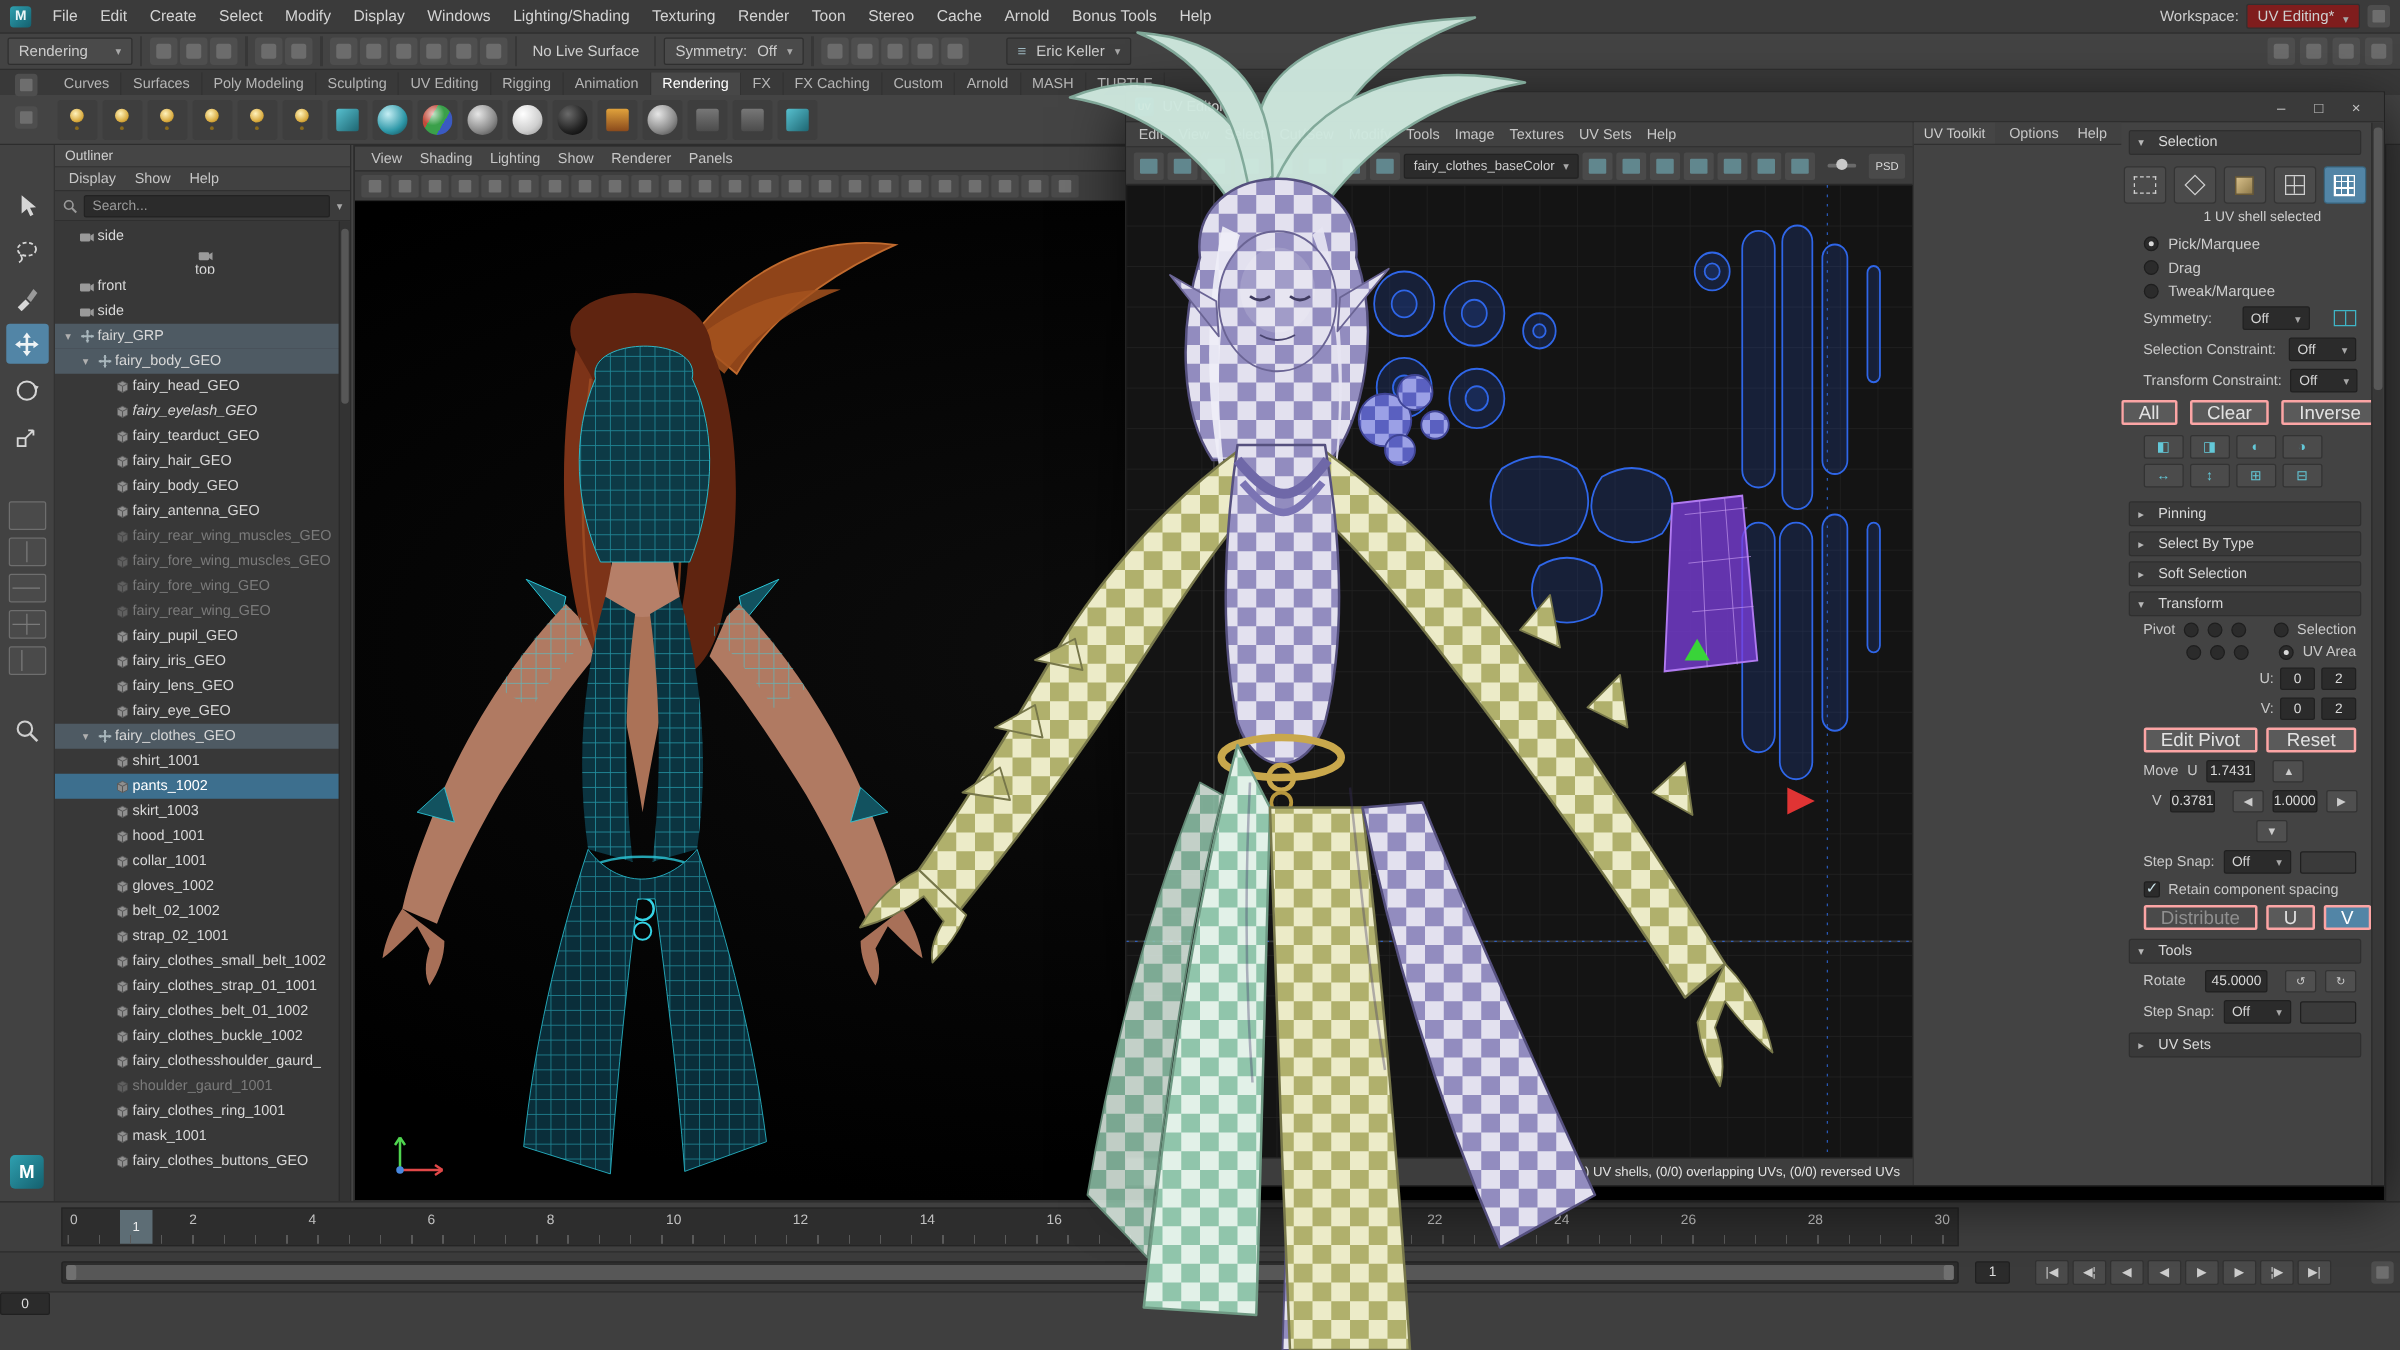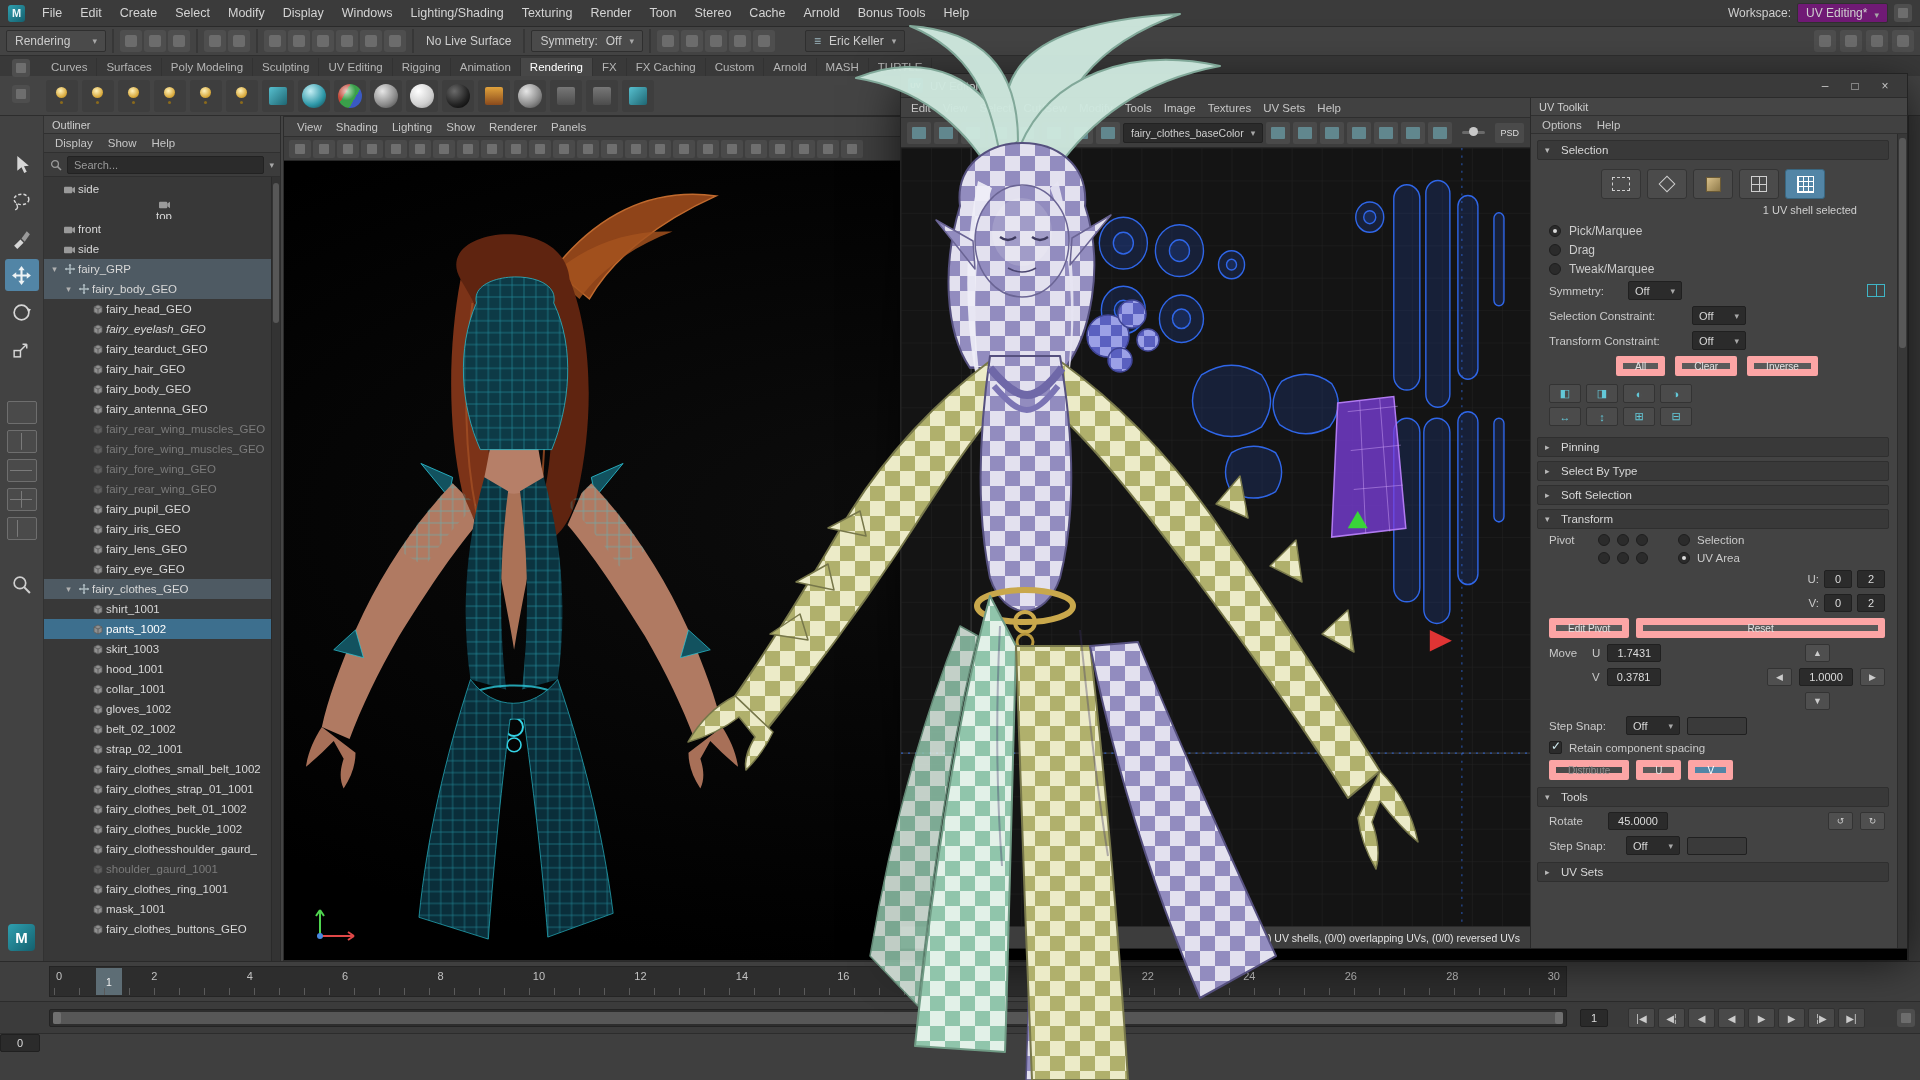--- a/index.html
+++ b/index.html
@@ -5,21 +5,21 @@
   *{margin:0;padding:0;box-sizing:border-box;}
   html,body{width:1920px;height:1080px;overflow:hidden;background:#2b2b2b;}
   body{font-family:"Liberation Sans",sans-serif;}
   #app{position:relative;width:1920px;height:1080px;background:#444;color:#ccc;font-size:12px;overflow:hidden;}
 
   
   .menubar{position:absolute;top:0;left:0;right:0;height:27px;background:#3b3b3b;border-bottom:1px solid #2a2a2a;display:flex;align-items:center;padding:0 8px;z-index:5;}
   .maya-badge{width:17px;height:17px;border-radius:3px;background:linear-gradient(135deg,#2fa0b0,#14606e);color:#eaf6f8;font-size:11px;font-weight:bold;display:flex;align-items:center;justify-content:center;margin-right:8px;}
   .menu-item{padding:5px 9px;font-size:12.5px;color:#d4d4d4;white-space:nowrap;}
   .mb-right{margin-left:auto;display:flex;align-items:center;gap:6px;color:#cfcfcf;font-size:12px;}
-  .workspace-dd{display:flex;align-items:flex-end;gap:7px;background:#701a75;border:1px solid #303030;border-radius:2px;padding:2px 8px;}
+  .workspace-dd{display:flex;align-items:flex-end;gap:7px;background:#7f1d1d;border:1px solid #303030;border-radius:2px;padding:2px 8px;}
   .caret{font-size:9px;color:#a8a8a8;}
   .mini-icon{width:18px;height:18px;background:#4e4e4e;border-radius:3px;position:relative;}
   .mini-icon::after{content:"";position:absolute;inset:4px;background:#6e6e6e;border-radius:1px;}
 
   
   .statusline{position:absolute;top:27px;left:0;right:0;height:29px;background:#434343;border-bottom:1px solid #2e2e2e;display:flex;align-items:center;gap:4px;padding:0 6px;z-index:5;}
   .menuset-dd{display:flex;align-items:center;justify-content:space-between;background:#4a4a4a;border:1px solid #2f2f2f;border-radius:2px;height:22px;padding:0 8px;font-size:12px;min-width:100px;}
   .sl-sep{width:6px;height:24px;background:linear-gradient(90deg,transparent 2px,#373737 2px,#373737 4px,transparent 4px);}
   .sl-icons{display:flex;align-items:center;gap:4px;}
   .sl-group{display:flex;gap:2px;}
@@ -108,21 +108,21 @@
   .uv-icon::after{content:"";position:absolute;inset:5px;background:#74bac6;opacity:.55;border-radius:1px;}
   .texture-dd{height:20px;background:#2b2b2b;border:1px solid #222;border-radius:2px;color:#cfcfcf;font-size:10.5px;display:flex;align-items:center;gap:7px;padding:0 7px;white-space:nowrap;}
   .uv-slider{width:60px;height:3px;background:#6a6a6a;border-radius:2px;position:relative;margin:0 7px;}
   .uv-slider::after{content:"";position:absolute;left:30%;top:-4px;width:9px;height:9px;background:#c8c8c8;border-radius:50%;}
   .psd-btn{height:20px;padding:0 5px;background:#4a4a4a;border-radius:2px;font-size:9px;color:#ddd;display:flex;align-items:center;}
   .uv-canvas{flex:1;position:relative;background:#141414;min-height:0;overflow:hidden;}
   .uv-canvas svg{position:absolute;inset:0;width:100%;height:100%;}
   .uv-status{height:22px;background:#3d3d3d;border-top:1px solid #2a2a2a;display:flex;align-items:center;justify-content:flex-end;padding:0 10px;font-size:10.5px;color:#e2e2e2;flex:none;}
 
   
-  .uv-toolkit{flex:1;display:flex;flex-direction:column;background:#434343;min-width:0;}
+  .uv-toolkit{flex:1;display:flex;flex-direction:row;background:#434343;min-width:0;}
   .tk-menus{height:18px;}
   .tk-content{flex:1;position:relative;overflow:hidden;padding:2px 14px 0 2px;}
   .tk-scroll{position:absolute;right:0;top:0;bottom:0;width:10px;background:#383838;border-left:1px solid #2b2b2b;}
   .tk-scroll::after{content:"";position:absolute;top:4px;left:1px;right:1px;height:210px;background:#585858;border-radius:3px;}
   .tk-sec{height:20px;background:#393939;border:1px solid #2f2f2f;border-radius:2px;margin:4px 4px 2px 4px;display:flex;align-items:center;gap:7px;padding:0 7px;}
   .sec-arrow{font-size:9px;color:#b8b8b8;width:9px;}
   .sec-title{font-size:11.5px;color:#d8d8d8;}
   .tk-modes{display:flex;gap:6px;justify-content:center;padding:7px 0 2px;}
   .tk-mode{width:40px;height:30px;background:#4b4b4b;border:1px solid #343434;border-radius:3px;display:flex;align-items:center;justify-content:center;}
   .tk-mode.active{background:#5285a6;border-color:#39667f;}
@@ -134,21 +134,21 @@
   .tk-status{font-size:11px;color:#cfcfcf;text-align:right;padding:3px 36px 5px 0;}
   .tk-radio-row{display:flex;align-items:center;gap:8px;padding:2.5px 0 2.5px 16px;}
   .radio{width:12px;height:12px;border-radius:50%;background:#2b2b2b;border:1px solid #1e1e1e;position:relative;flex:none;}
   .radio.on::after{content:"";position:absolute;inset:3px;border-radius:50%;background:#dadada;}
   .tk-row{display:flex;align-items:center;padding:3px 8px 3px 16px;gap:7px;font-size:11.5px;color:#c9c9c9;}
   .tk-label{white-space:nowrap;}
   .tk-dd{height:19px;min-width:54px;background:#2b2b2b;border:1px solid #202020;border-radius:2px;display:flex;align-items:center;justify-content:space-between;padding:0 6px;font-size:11px;color:#d6d6d6;gap:8px;}
   .tk-field{height:18px;background:#2b2b2b;border:1px solid #202020;border-radius:2px;font-size:11px;color:#dcdcdc;display:flex;align-items:center;justify-content:center;}
   .tk-field.disabled{color:#6a6a6a;background:#3a3a3a;}
   .w28{width:28px;}.w54{width:54px;}.w60{width:60px;}
-  .tk-btn{height:20px;background:#5a5a5a;border:7px solid #fca5a5;border-radius:2px;padding:0 12px;font-size:10px;color:#e2e2e2;display:flex;align-items:center;white-space:nowrap;}
+  .tk-btn{height:20px;background:#5a5a5a;border:2px solid #fca5a5;border-radius:2px;padding:0 12px;font-size:15px;color:#e2e2e2;display:flex;align-items:center;white-space:nowrap;}
   .tk-btn.accent{background:#5285a6;color:#fff;}
   .tk-btn.dim{color:#8f8f8f;background:#4a4a4a;}
   .tk-quick{display:flex;flex-direction:column;gap:4px;padding:5px 0 7px 16px;}
   .tk-quick-row{display:flex;gap:5px;}
   .tk-mini{width:32px;height:19px;background:#4b4b4b;border:1px solid #333;border-radius:2px;color:#63c8d8;font-size:11px;display:flex;align-items:center;justify-content:center;}
   .arrow-btn{width:25px;height:18px;background:#4f4f4f;border:1px solid #333;border-radius:2px;color:#ccc;font-size:9px;display:flex;align-items:center;justify-content:center;flex:none;}
   .checkbox{width:13px;height:13px;background:#2b2b2b;border:1px solid #1f1f1f;border-radius:2px;position:relative;flex:none;}
   .checkbox.on::after{content:"✓";position:absolute;left:1px;top:-3px;color:#cfe9ef;font-size:12px;}
   .sym-icon{width:18px;height:13px;margin-left:auto;border:1px solid #3fb5c6;background-image:linear-gradient(90deg,#3fb5c6,#3fb5c6);background-size:1px 100%;background-position:center;background-repeat:no-repeat;}
 

